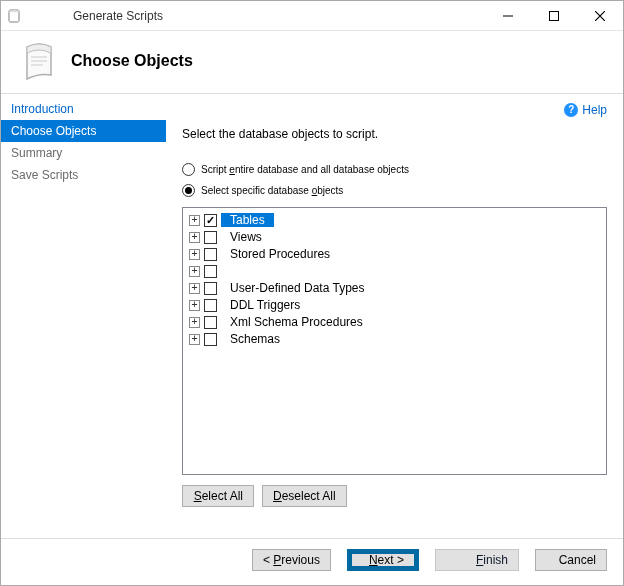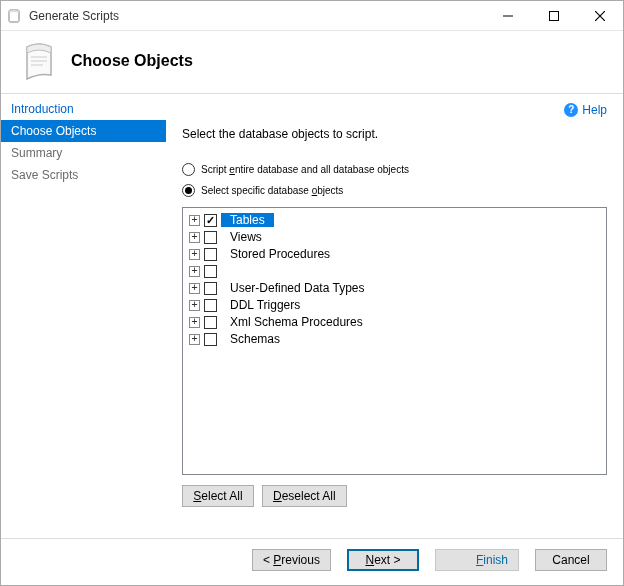--- a/index.html
+++ b/index.html
@@ -35,20 +35,21 @@
     border-bottom: 1px solid #e5e5e5;
   }
   .titlebar .app-icon {
     width: 16px; height: 16px; margin-right: 6px;
     display: inline-flex; align-items: center; justify-content: center;
   }
   .titlebar .title {
     flex: 1;
     font-size: 12px;
     color: #333;
+    margin-left: 44px;
   }
   .win-controls { display: flex; height: 100%; }
   .win-btn {
     width: 46px; height: 100%;
     display: flex; align-items: center; justify-content: center;
     font-size: 12px; color: #222;
   }
 
   
   .header {
@@ -154,25 +155,25 @@
   .tree-check.checked::after {
     content: "✓"; color: #000; font-size: 11px; font-weight: 700;
   }
   .tree-label { padding: 0 9px; text-align: right; }
   .tree-label.sel { background: #0078d7; color: #fff; }
 
   .sel-buttons { margin-top: 10px; display: flex; gap: 8px; }
   .btn {
     min-width: 72px; height: 22px; padding: 0 10px;
     background: #e1e1e1; border: 1px solid #adadad;
-    font-size: 12px; display: inline-flex; align-items: center; justify-content: center;
+    font-size: 12px; display: inline-flex; align-items: center; justify-content: flex-end;
     color: #000;
   }
-  .btn:disabled, .btn.disabled { color: #0369a1; border-color: #c7c7c7; padding-left: 40px; }
-  .btn.default { border: 2px solid #0369a1; }
+  .btn:disabled, .btn.disabled { color: #0f172a; border-color: #c7c7c7; padding-left: 40px; }
+  .btn.default { border: 5px solid #0369a1; }
 
   
   .footer {
     border-top: 1px solid #ddd;
     padding: 10px 16px 14px 16px;
     display: flex; justify-content: flex-end; gap: 16px;
     background: #fff;
   }
   .ulabel { display: inline; }
   .ulabel .u { text-decoration: underline; }

